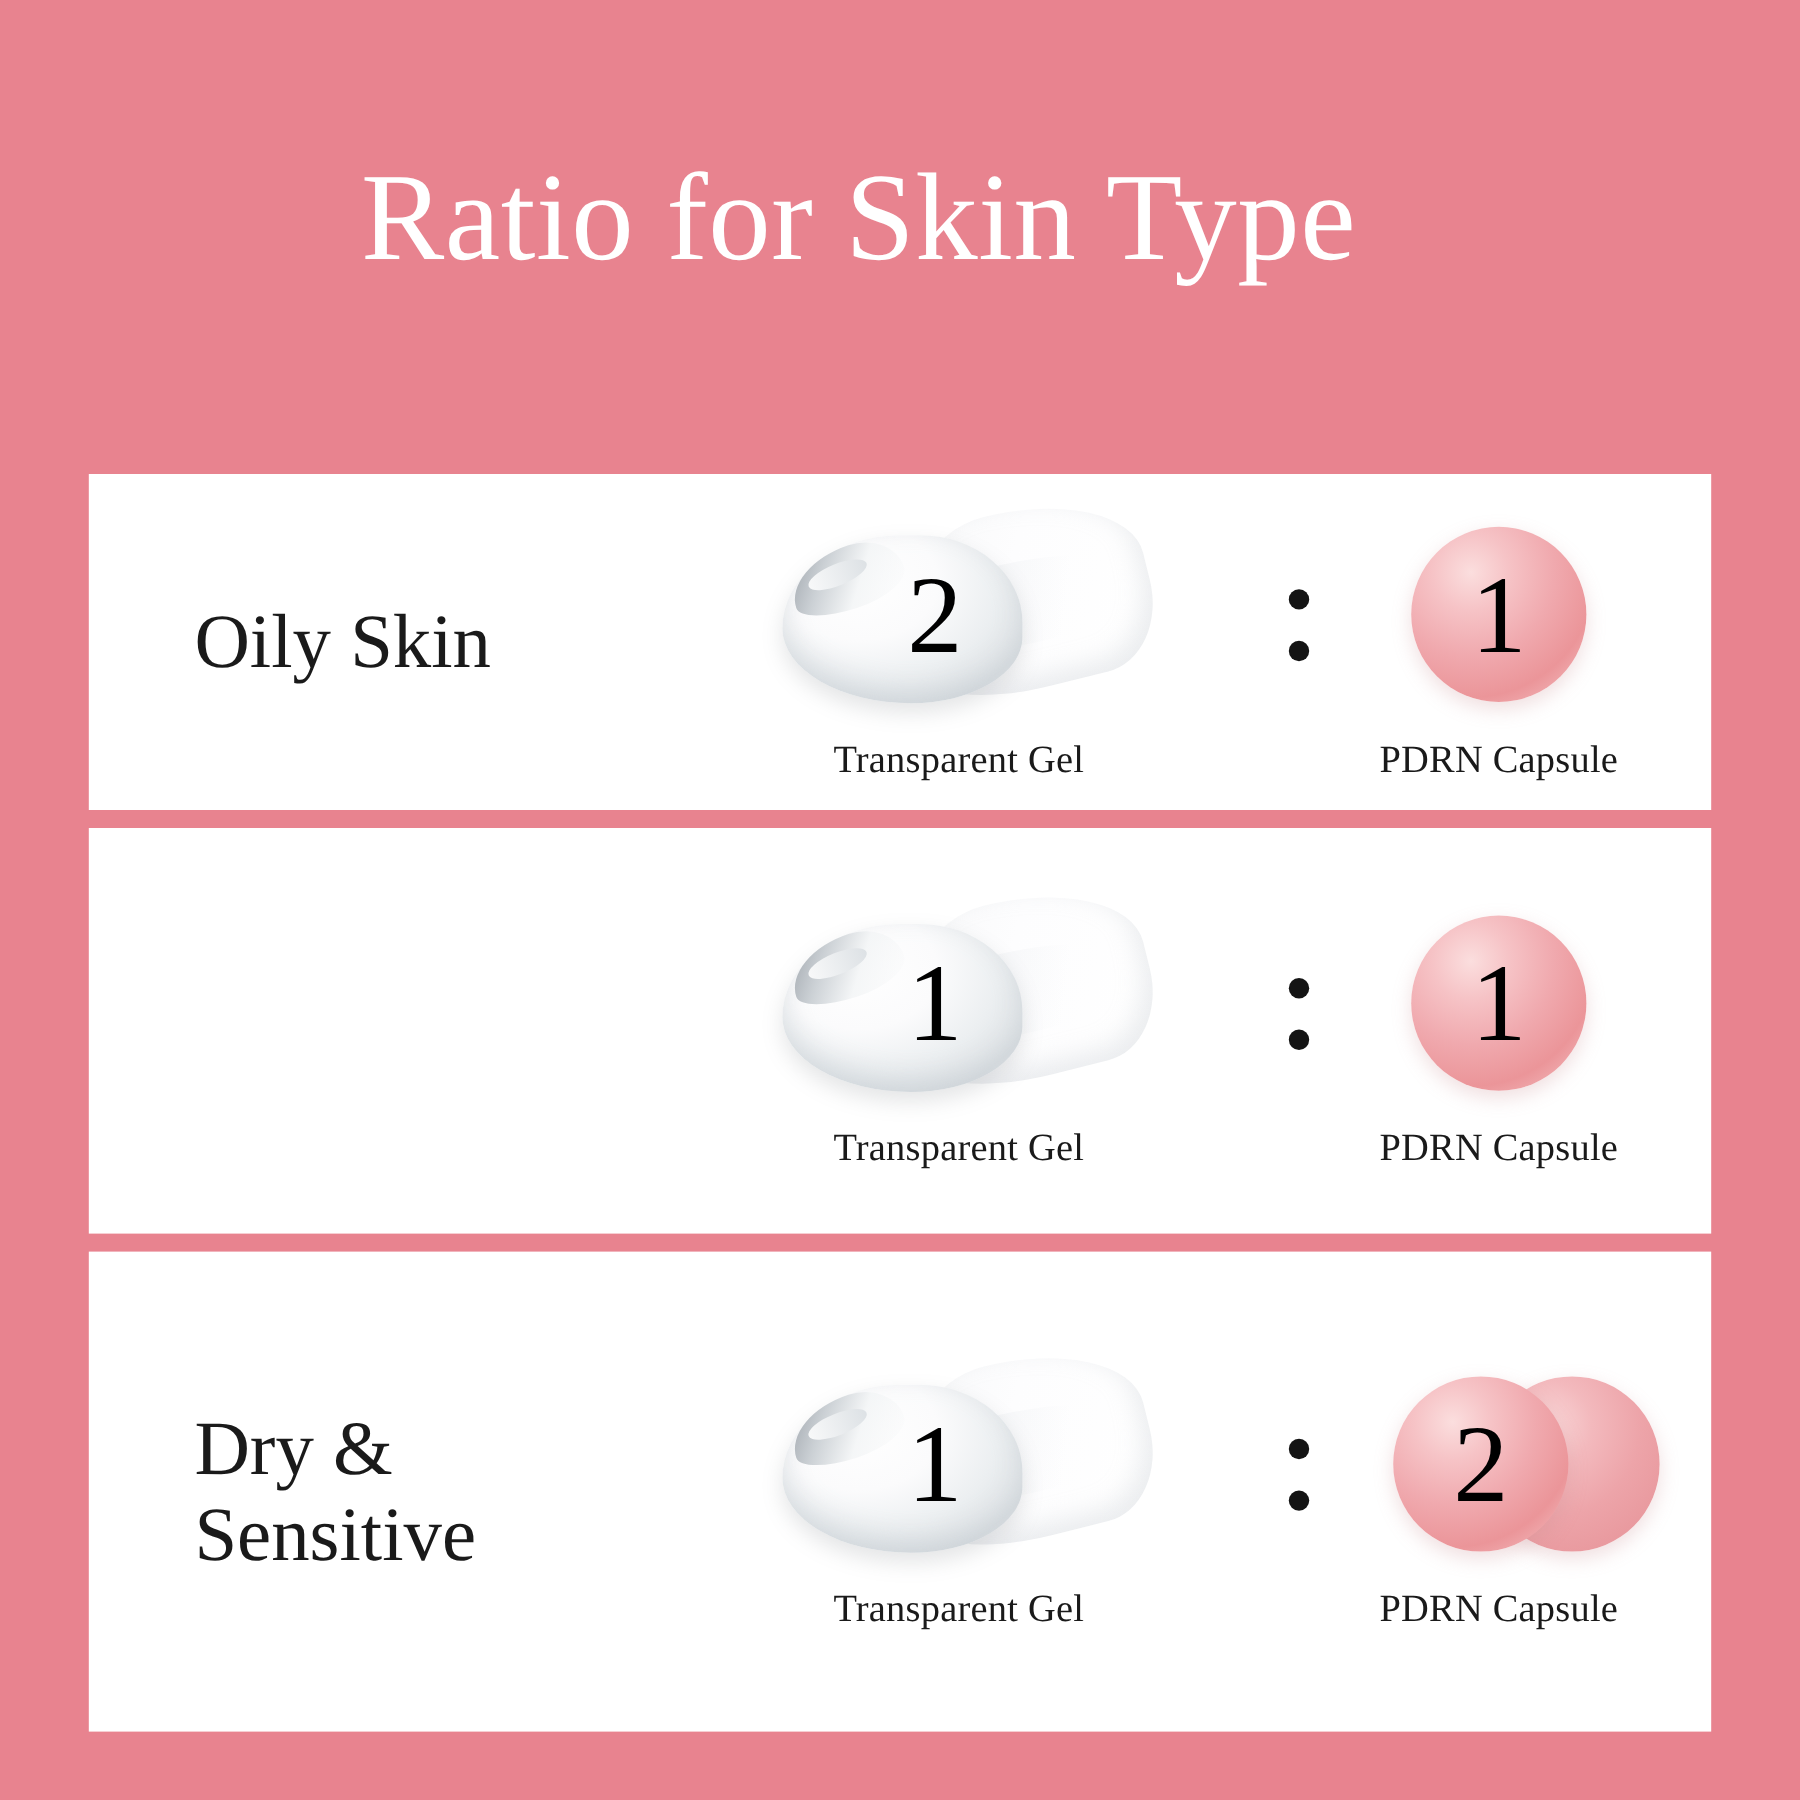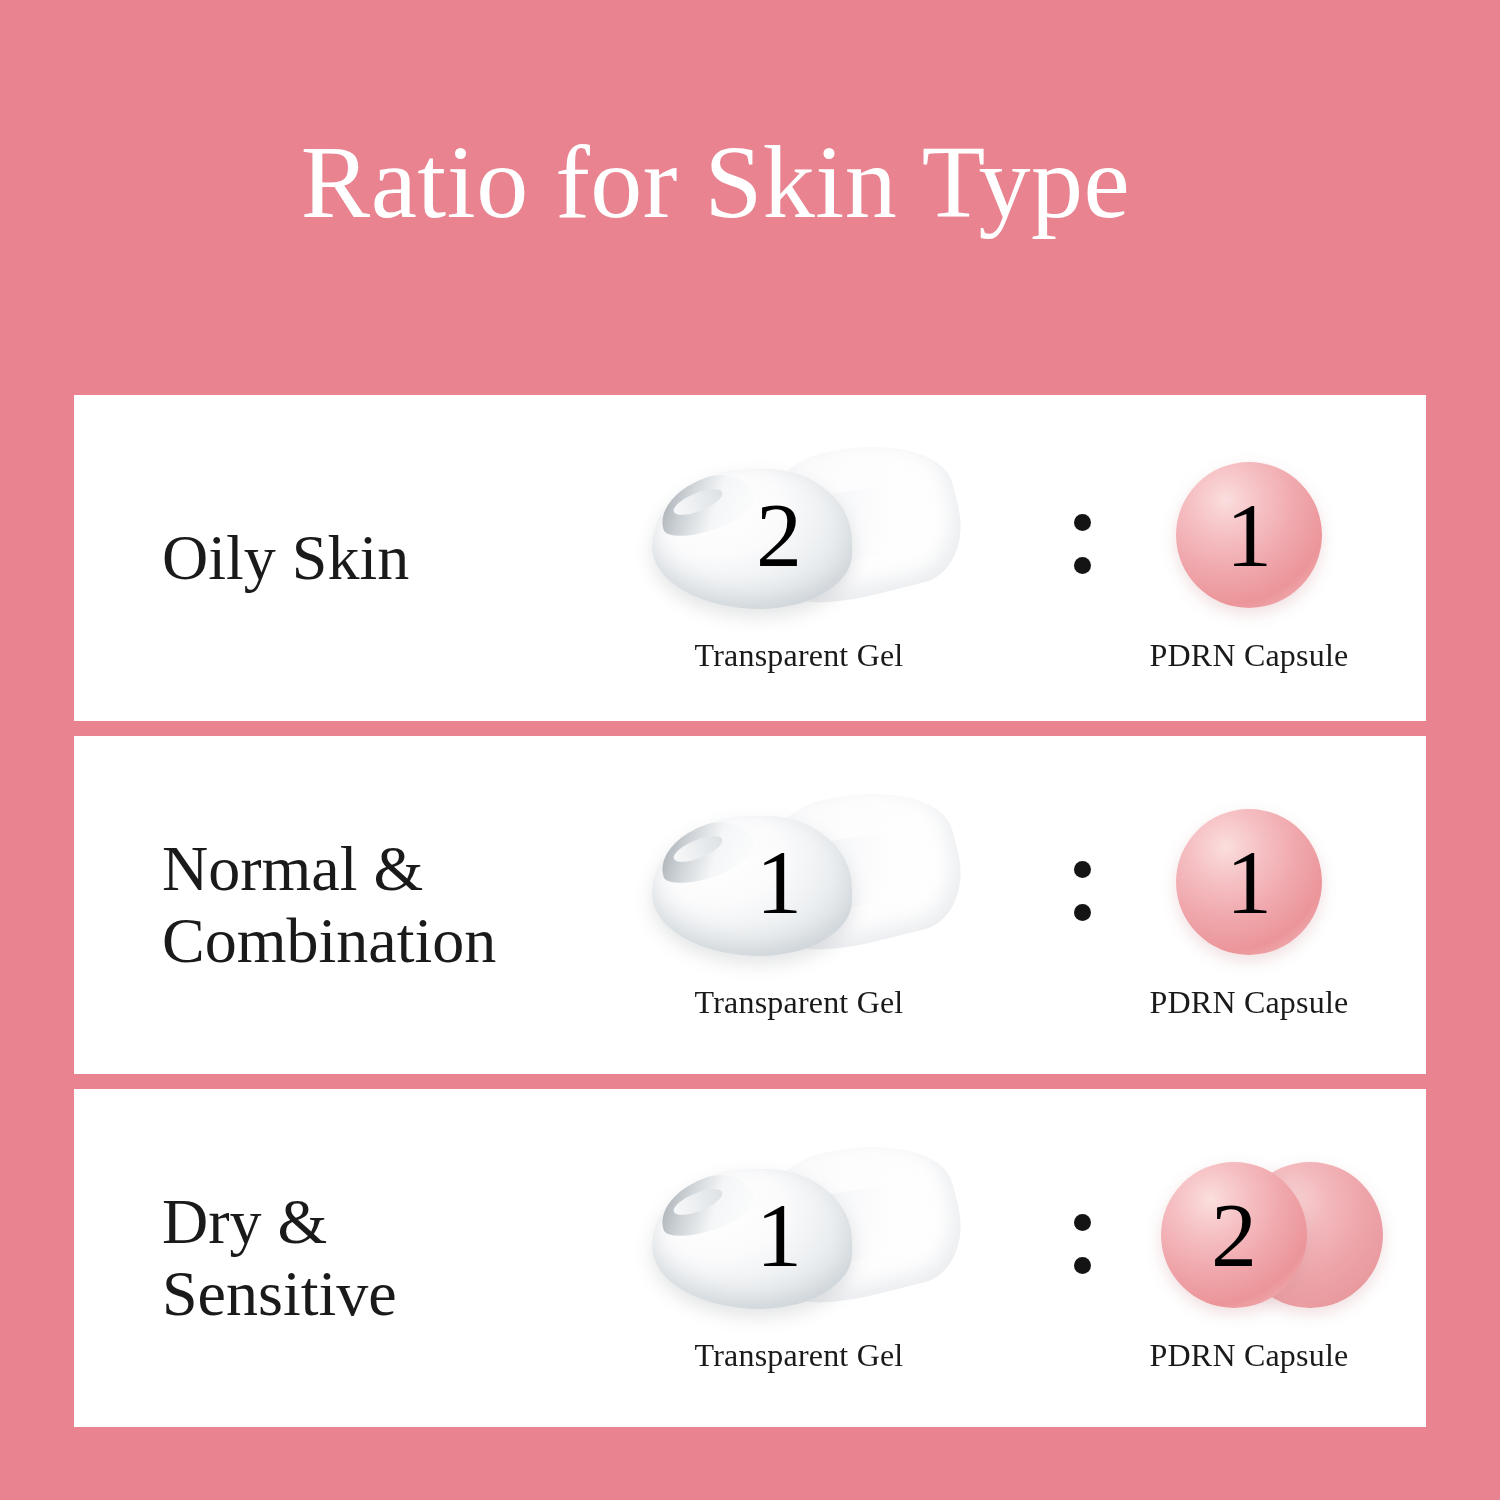--- a/index.html
+++ b/index.html
@@ -51,23 +51,23 @@
     top: 395px;
     width: 1352px;
   }
   .ratio-card {
     position: relative;
     width: 1352px;
     background: #ffffff;
     margin-bottom: 15px;
     box-sizing: border-box;
   }
-  .card-1 { height: 326px; }
+  .card-1 { height: 280px; }
   .card-2 { height: 338px; }
-  .card-3 { height: 338px; }
+  .card-3 { height: 400px; }
 
   .skin-type-label {
     position: absolute;
     left: 88px;
     top: 50%;
     transform: translateY(-50%);
     font-size: 64px;
     line-height: 1.12;
     color: #1a1a1a;
     font-weight: 400;
@@ -289,22 +289,20 @@
             <div class="capsule-num solo-pos">1</div>
           </div>
         </div>
         <div class="visual-caption">PDRN Capsule</div>
       </div>
 
     </div>
   </div>
 
   <div class="ratio-card card-2">
-    <div class="skin-type-label">Normal &amp;
-Combination</div>
 
     <div class="ratio-group">
 
       <div class="ratio-side gel-side">
         <div class="visual-wrap">
           <div class="gel">
             <div class="gel-tail"></div>
             <div class="gel-blob"></div>
           </div>
           <div class="gel-num">1</div>

